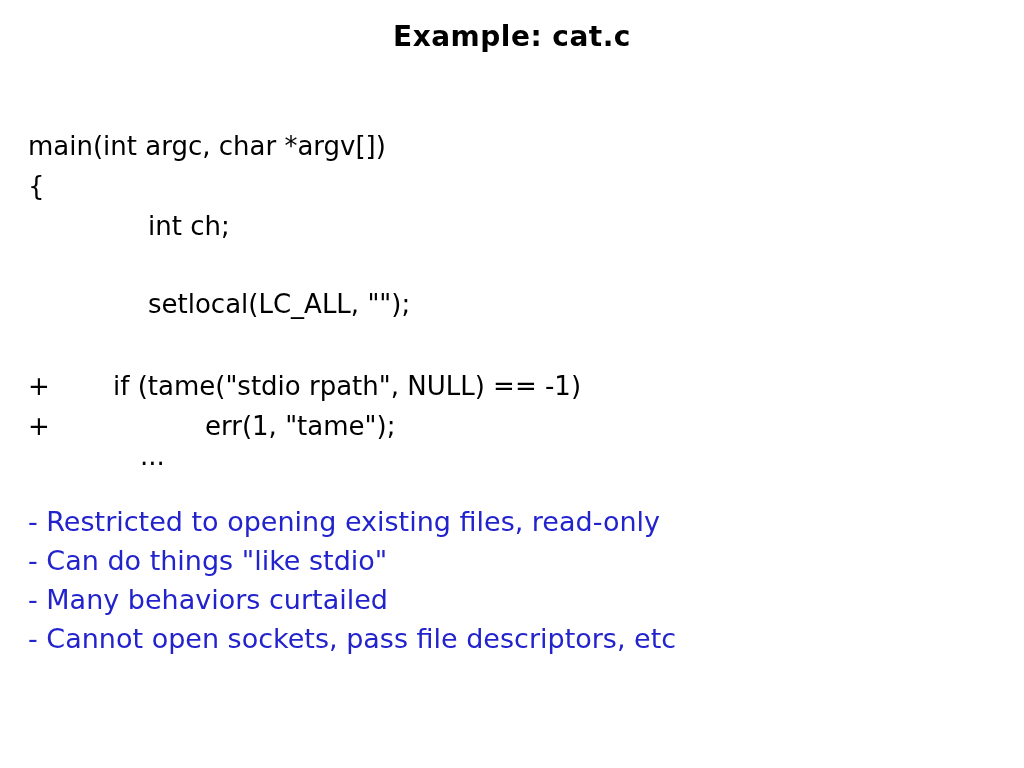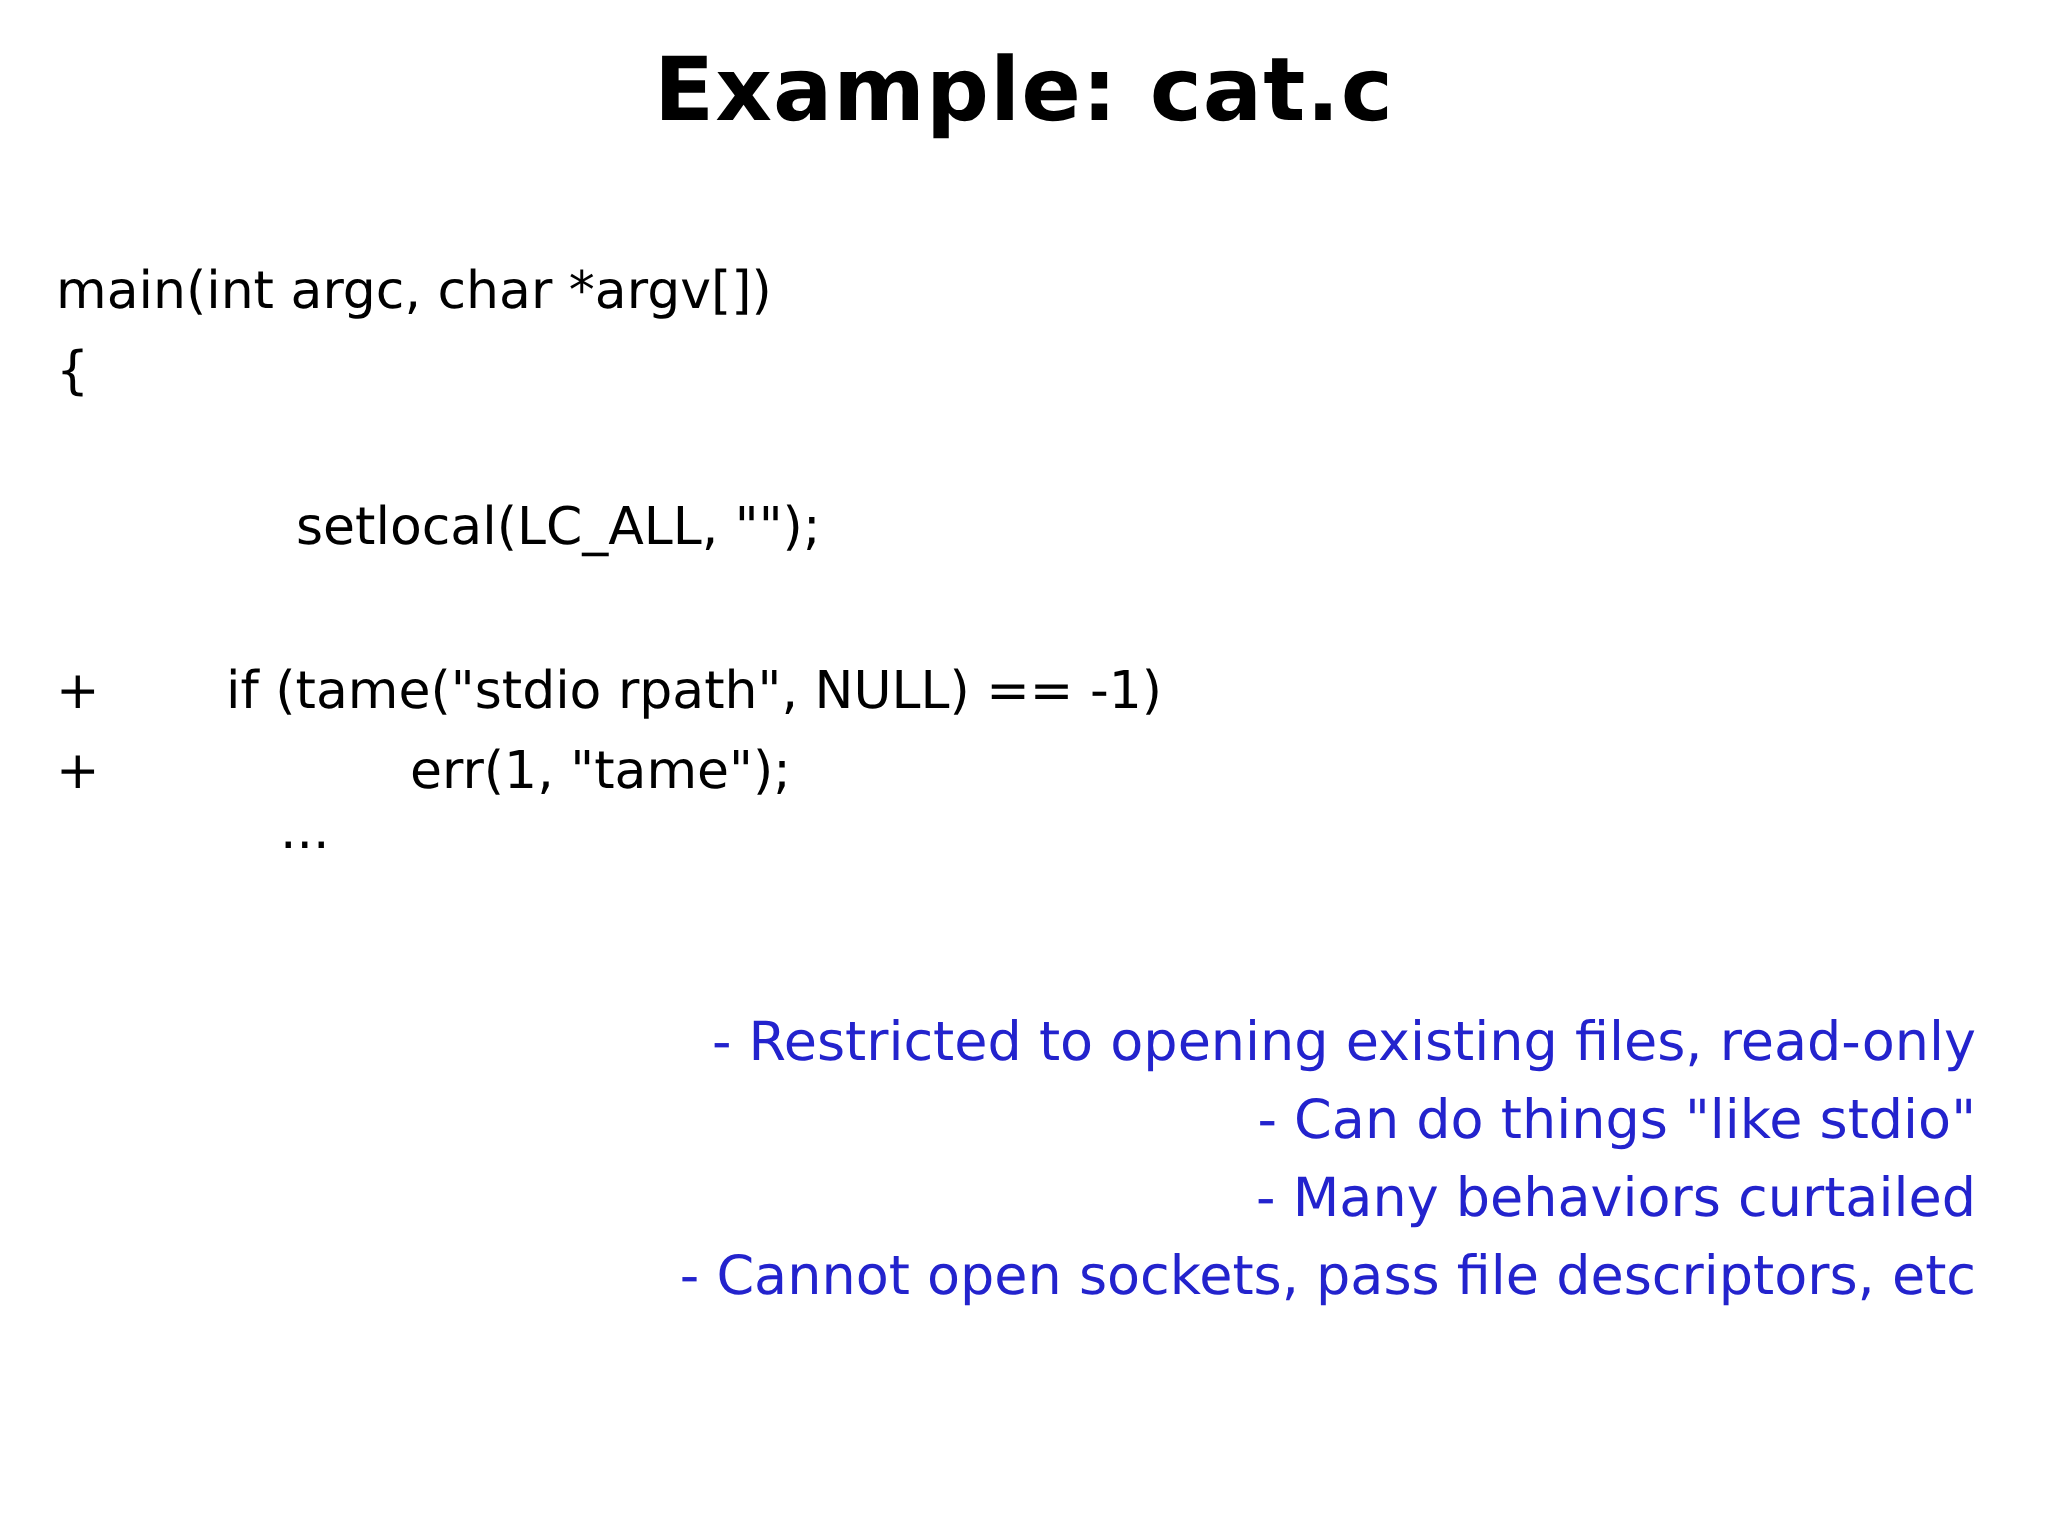--- a/index.html
+++ b/index.html
@@ -12,21 +12,21 @@
     font-family: "DejaVu Sans", "Liberation Sans", sans-serif;
     color: #000000;
     overflow: hidden;
   }
   .title {
     position: absolute;
     top: 20px;
     left: 0;
     width: 100%;
     text-align: center;
-    font-size: 44px;
+    font-size: 28px;
     font-weight: bold;
     letter-spacing: 0.5px;
   }
   .code {
     position: absolute;
     top: 126px;
     left: 28px;
     width: 960px;
     font-size: 26px;
   }
@@ -50,21 +50,20 @@
   .gap-2 { margin-top: 42px; }
   .tight { margin-top: -10px; }
   .bullets {
     position: absolute;
     top: 502px;
     left: 28px;
     width: 960px;
     font-size: 27px;
     color: #2323cd;
     font-weight: 500;
-    text-align: right;
   }
   .bullet-item {
     line-height: 39px;
     min-height: 39px;
     white-space: nowrap;
   }
 </style>
 </head>
 <body>
 
@@ -77,20 +76,24 @@
     <div class="code-line ind-0">
       <span class="gutter"></span>
       <span class="code-text">main(int argc, char *argv[])</span>
     </div>
 
     <div class="code-line ind-0">
       <span class="gutter"></span>
       <span class="code-text">{</span>
     </div>
 
+    <div class="code-line ind-1">
+      <span class="gutter"></span>
+      <span class="code-text">int ch;</span>
+    </div>
 
     <div class="code-line ind-1 gap-1">
       <span class="gutter"></span>
       <span class="code-text">setlocal(LC_ALL, "");</span>
     </div>
 
     <div class="code-line ind-if gap-2">
       <span class="gutter">+</span>
       <span class="code-text">if (tame("stdio rpath", NULL) == -1)</span>
     </div>

